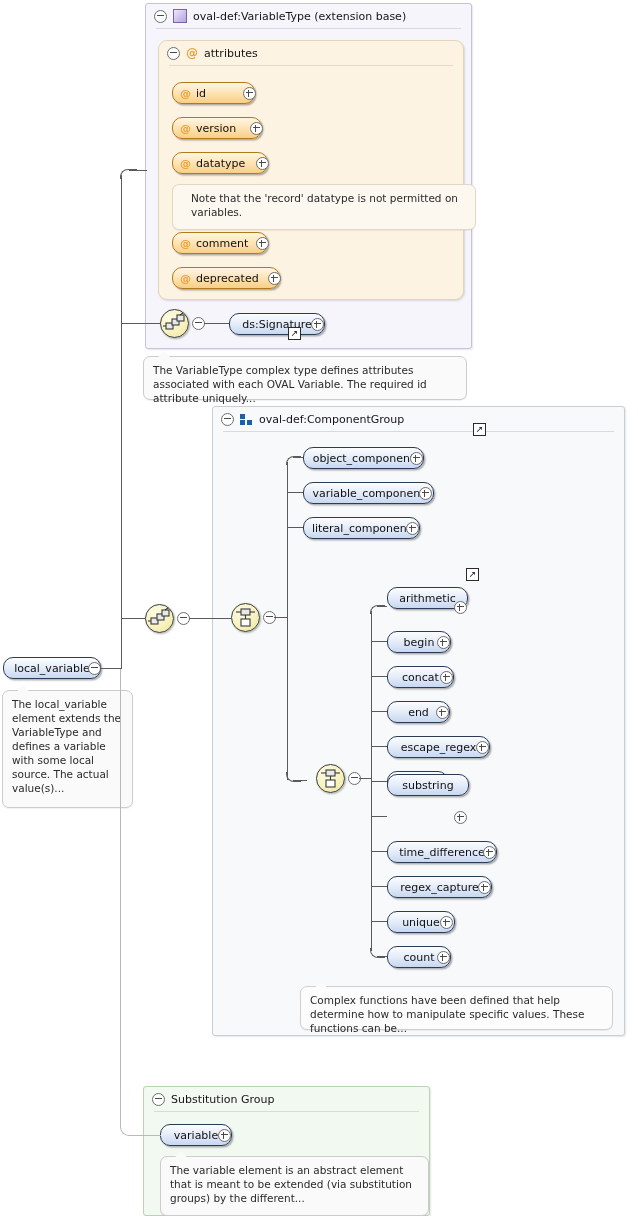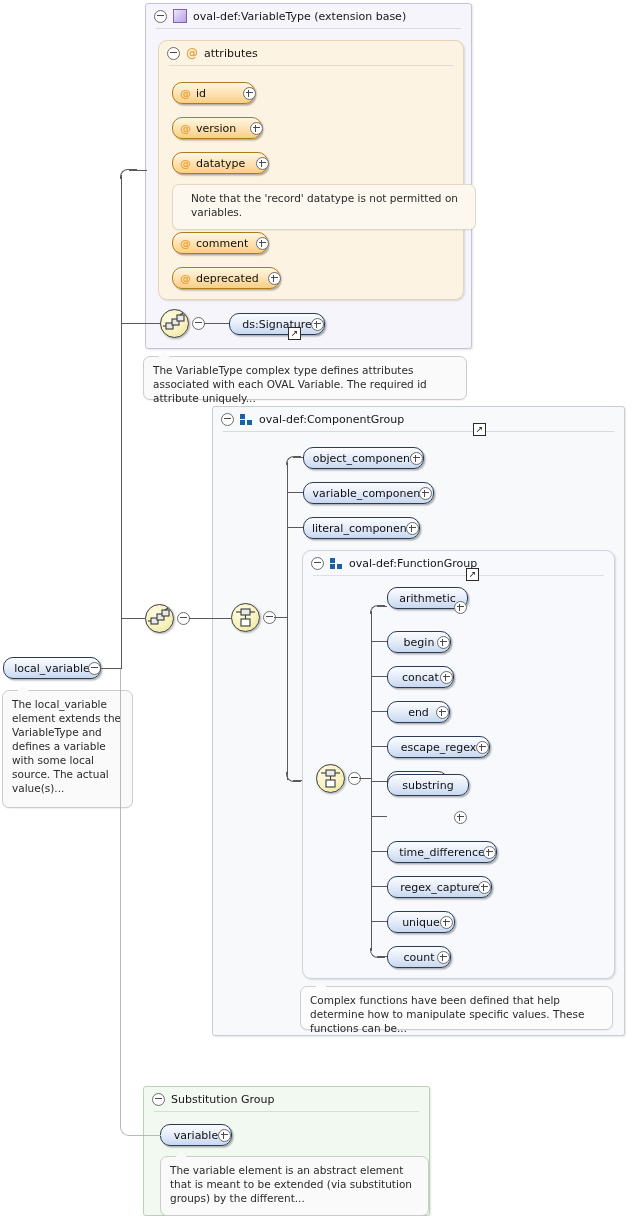--- a/index.html
+++ b/index.html
@@ -240,32 +240,20 @@
   <div class="node el" style="left:303px;top:482px;width:111px;">
     <span>variable_component</span>
   </div>
   <span class="toggle plus abs" style="left:419px;top:487px;"></span>
 
   <div class="node el" style="left:303px;top:517px;width:97px;">
     <span>literal_component</span>
   </div>
   <span class="toggle plus abs" style="left:406px;top:522px;"></span>
 
-  <div class="panel fn" style="left:302px;top:550px;width:311px;height:427px;">
-    <div class="group-head">
-      <span class="toggle"></span>
-      <span class="ico-group">
-          <i class="a"></i>
-          <i class="b"></i>
-          <i class="c"></i>
-        </span>
-      <span class="group-title">oval-def:FunctionGroup</span>
-    </div>
-    <div class="panel-rule"></div>
-  </div>
   <div class="ico-link" style="left:466px;top:568px;">↗</div>
 
   <div class="comp" style="left:316px;top:764px;">
     <svg width="27" height="27" viewBox="0 0 27 27" aria-hidden="true">
       <rect x="9" y="5" width="9" height="6" fill="#e9e9e9" stroke="#3a3a3a" stroke-width="1.1"></rect>
       <rect x="9" y="15" width="9" height="7" fill="#ffffff" stroke="#3a3a3a" stroke-width="1.1"></rect>
       <line x1="4" y1="8" x2="9" y2="8" stroke="#3a3a3a" stroke-width="1.1"></line>
       <line x1="18" y1="8" x2="23" y2="8" stroke="#3a3a3a" stroke-width="1.1"></line>
       <line x1="13.5" y1="11" x2="13.5" y2="15" stroke="#3a3a3a" stroke-width="1.1"></line>
     </svg>

